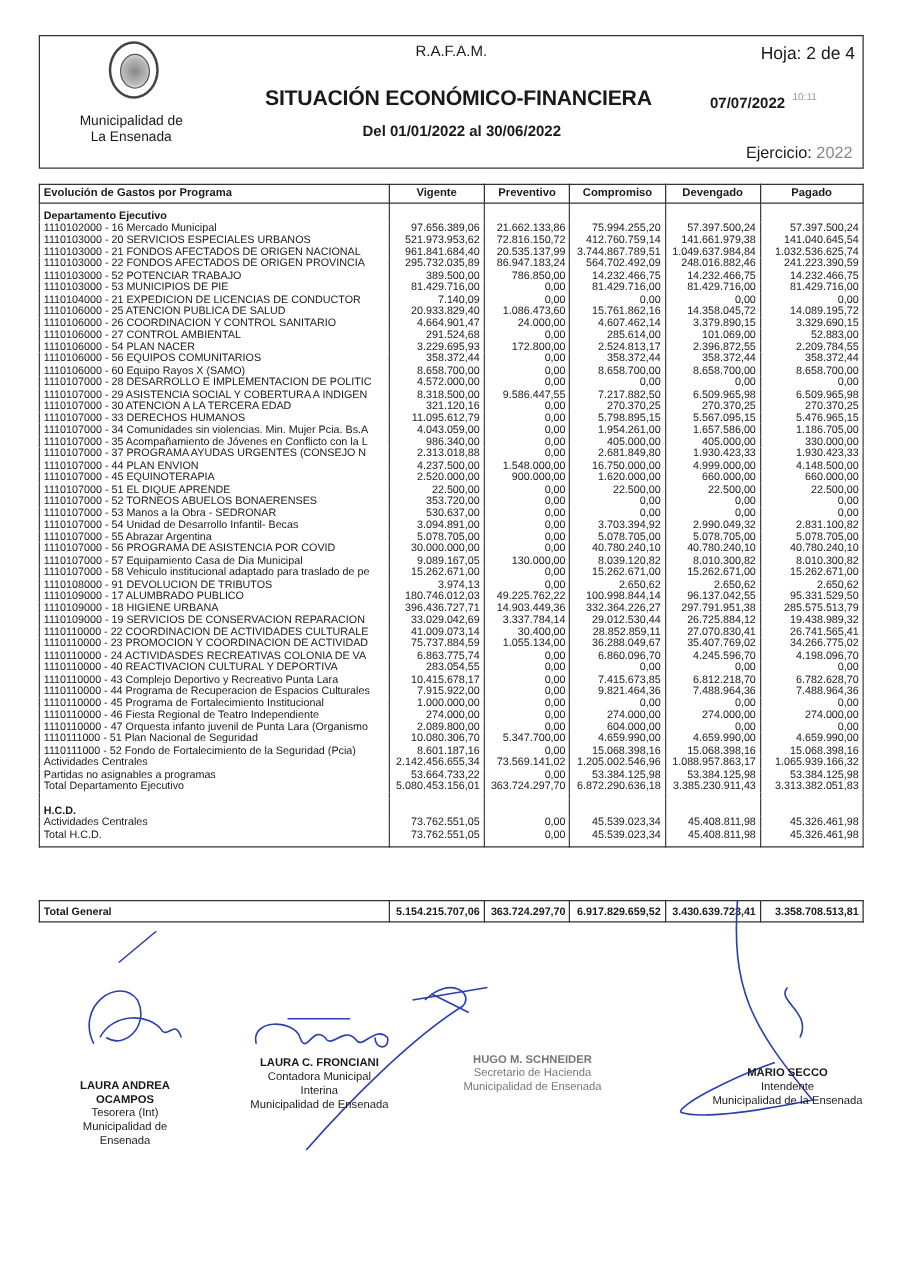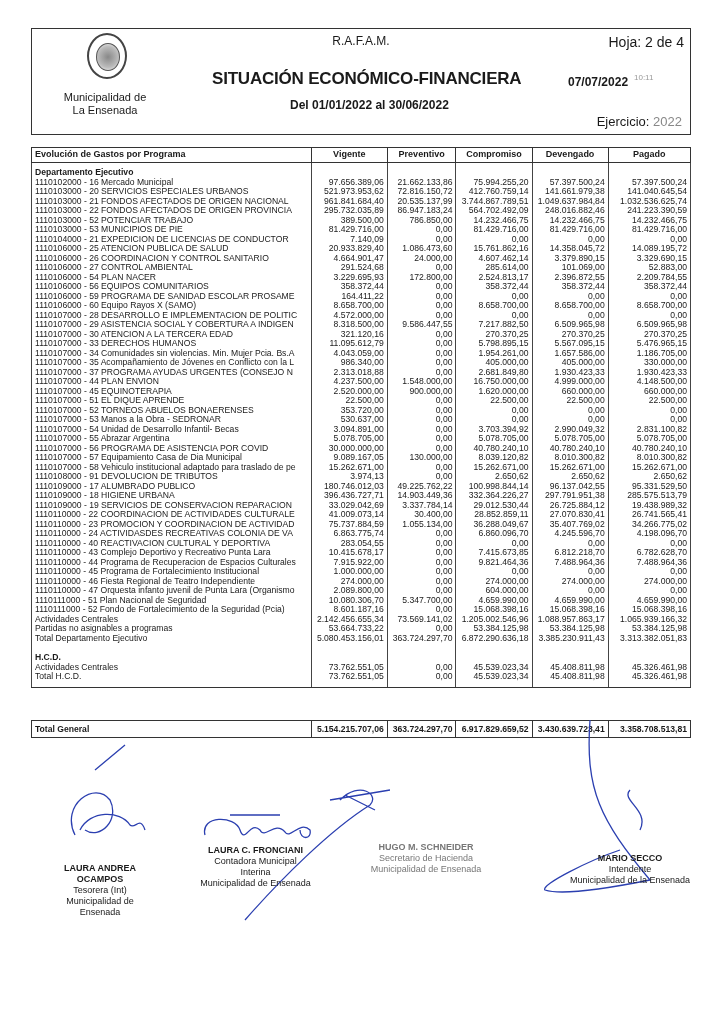--- a/index.html
+++ b/index.html
@@ -182,28 +182,20 @@
       </tr>
       <tr>
         <td class="desc">1110106000 - 56 EQUIPOS COMUNITARIOS</td>
         <td class="num">358.372,44</td>
         <td class="num">0,00</td>
         <td class="num">358.372,44</td>
         <td class="num">358.372,44</td>
         <td class="num">358.372,44</td>
       </tr>
       <tr>
-        <td class="desc">1110106000 - 59 PROGRAMA DE SANIDAD ESCOLAR PROSAME</td>
-        <td class="num">164.411,22</td>
-        <td class="num">0,00</td>
-        <td class="num">0,00</td>
-        <td class="num">0,00</td>
-        <td class="num">0,00</td>
-      </tr>
-      <tr>
         <td class="desc">1110106000 - 60 Equipo Rayos X (SAMO)</td>
         <td class="num">8.658.700,00</td>
         <td class="num">0,00</td>
         <td class="num">8.658.700,00</td>
         <td class="num">8.658.700,00</td>
         <td class="num">8.658.700,00</td>
       </tr>
       <tr>
         <td class="desc">1110107000 - 28 DESARROLLO E IMPLEMENTACION DE POLITIC</td>
         <td class="num">4.572.000,00</td>

